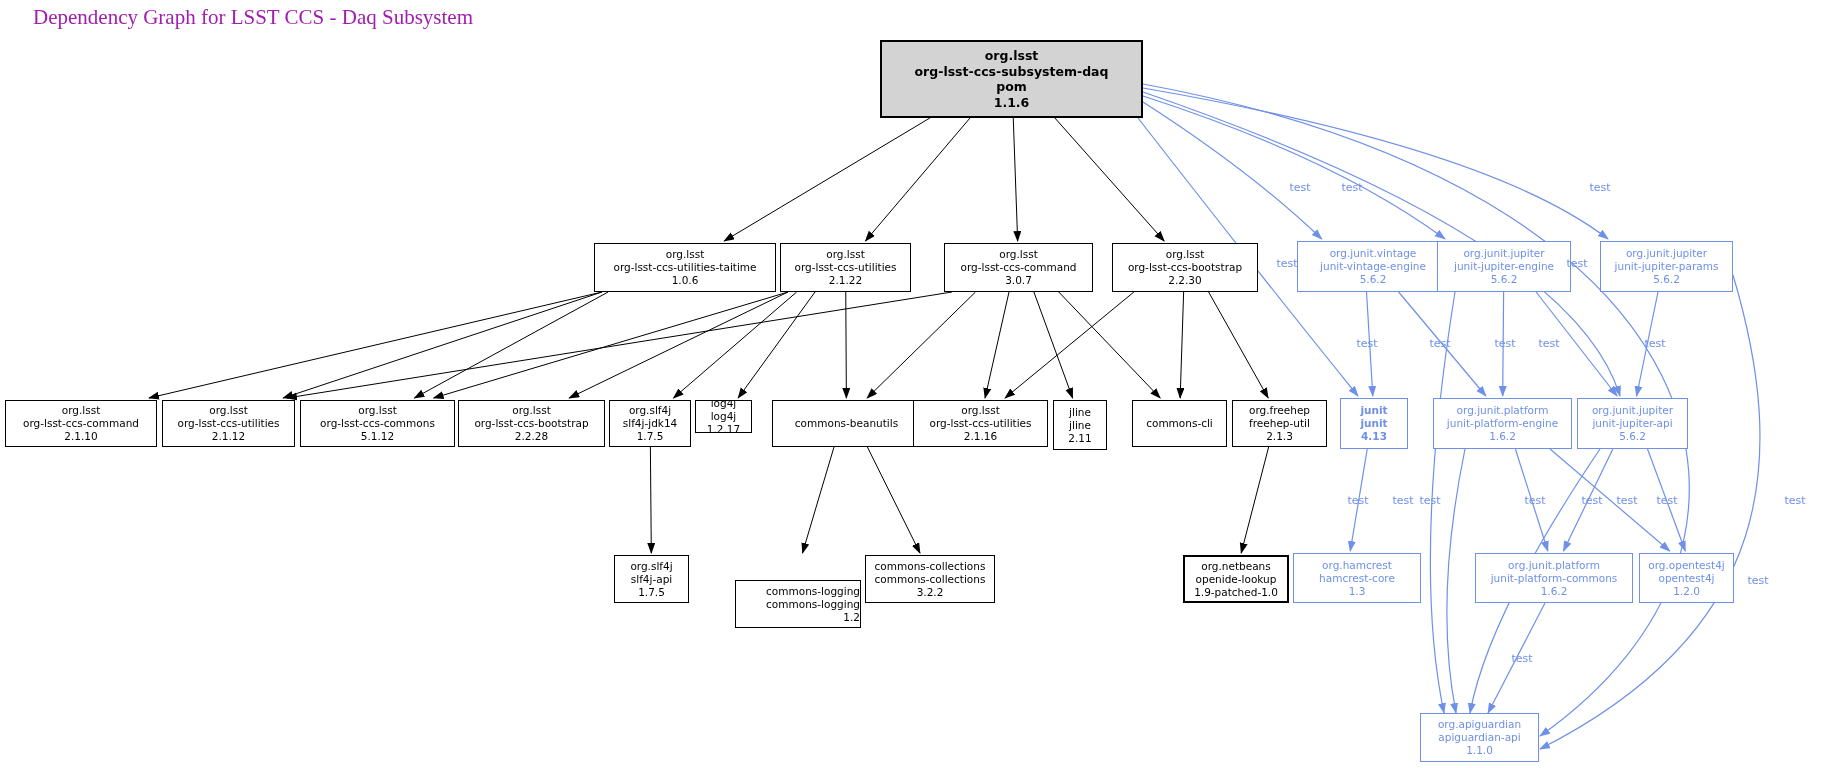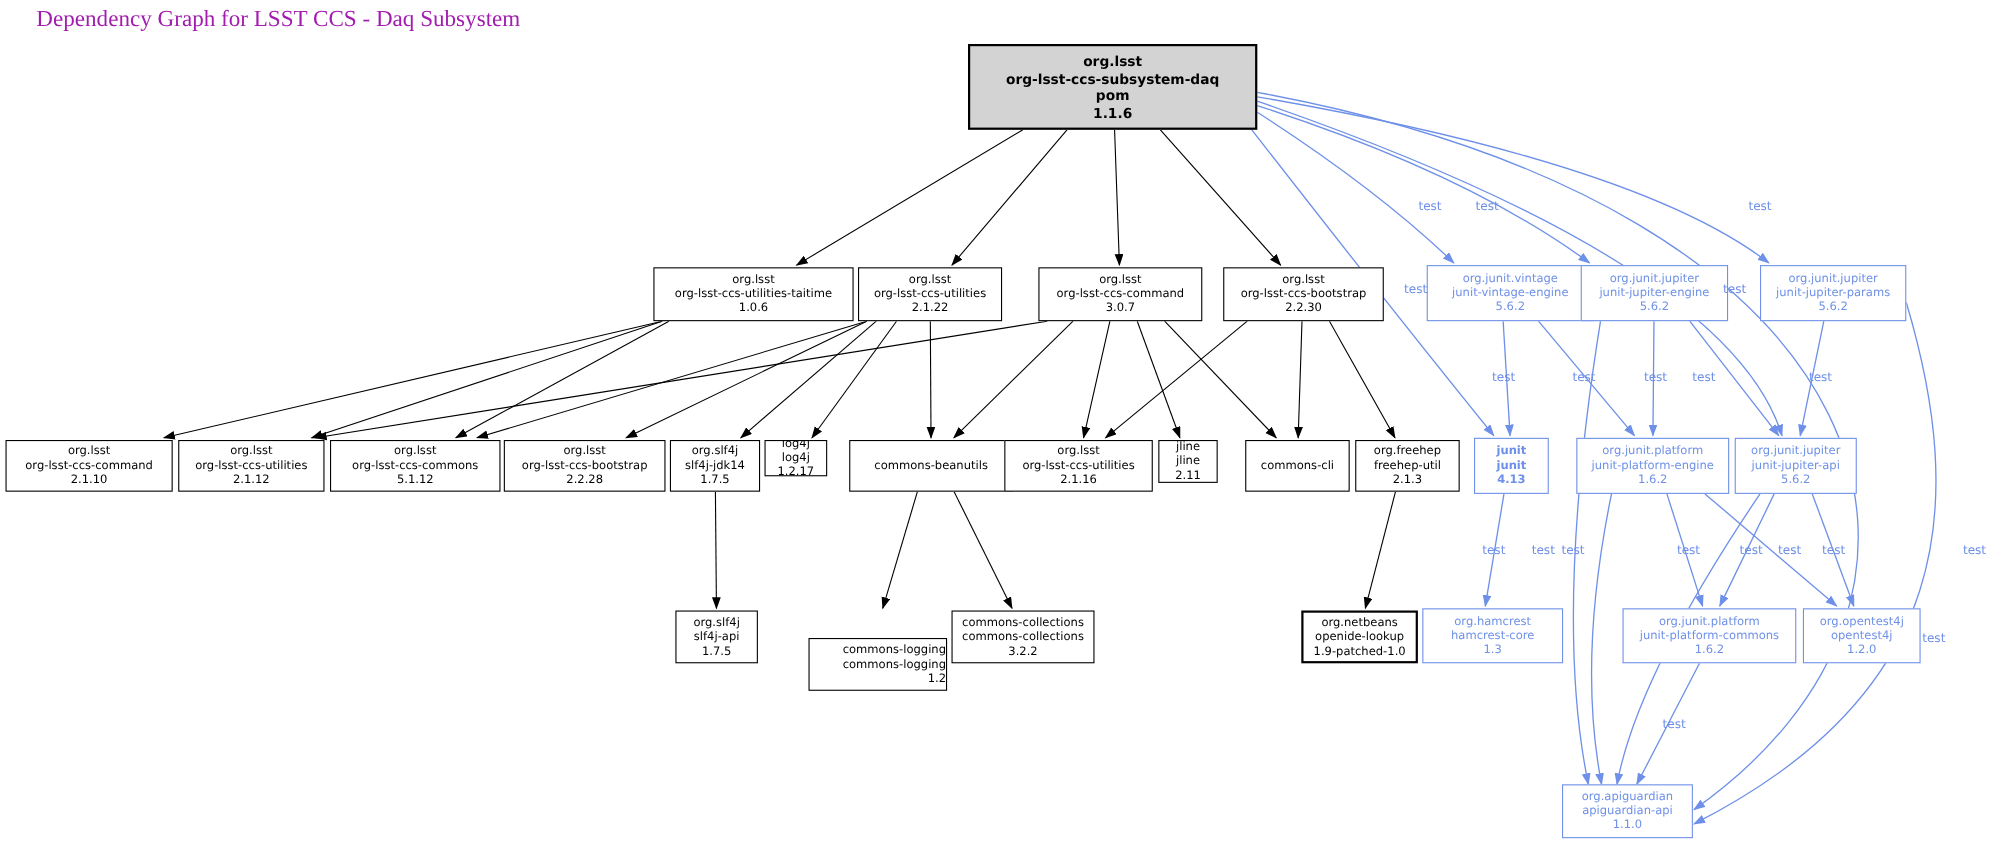--- a/index.html
+++ b/index.html
@@ -149,21 +149,21 @@
     <div class="node" style="left: 772px; top: 400px; width: 149px; height: 47px; gap: 32px;">
       <div>commons-beanutils</div>
       <div>commons-beanutils</div>
       <div>1.9.3</div>
     </div>
     <div class="node" style="left: 913px; top: 400px; width: 135px; height: 47px;">
       <div>org.lsst</div>
       <div>org-lsst-ccs-utilities</div>
       <div>2.1.16</div>
     </div>
-    <div class="node" style="left: 1053px; top: 400px; width: 54px; height: 39px;">
+    <div class="node" style="left: 1053px; top: 400px; width: 54px; height: 50px;">
       <div>jline</div>
       <div>jline</div>
       <div>2.11</div>
     </div>
     <div class="node" style="left: 1132px; top: 400px; width: 95px; height: 47px; gap: 48px;">
       <div>commons-cli</div>
       <div>commons-cli</div>
       <div>1.2</div>
     </div>
     <div class="node" style="left: 1232px; top: 400px; width: 95px; height: 47px;">
@@ -209,21 +209,21 @@
     <div class="node blue" style="left: 1293px; top: 553px; width: 128px; height: 50px;">
       <div>org.hamcrest</div>
       <div>hamcrest-core</div>
       <div>1.3</div>
     </div>
     <div class="node blue" style="left: 1475px; top: 553px; width: 158px; height: 50px;">
       <div>org.junit.platform</div>
       <div>junit-platform-commons</div>
       <div>1.6.2</div>
     </div>
-    <div class="node blue" style="left: 1639px; top: 553px; width: 107px; height: 50px; text-align: center;">
+    <div class="node blue" style="left: 1639px; top: 553px; width: 95px; height: 50px; text-align: center;">
       <div>org.opentest4j</div>
       <div>opentest4j</div>
       <div>1.2.0</div>
     </div>
     <div class="node blue" style="left: 1420px; top: 713px; width: 119px; height: 49px;">
       <div>org.apiguardian</div>
       <div>apiguardian-api</div>
       <div>1.1.0</div>
     </div>
     <div class="tlabel" style="left: 1300px; top: 187px; color: rgb(110, 144, 232);">test</div>

